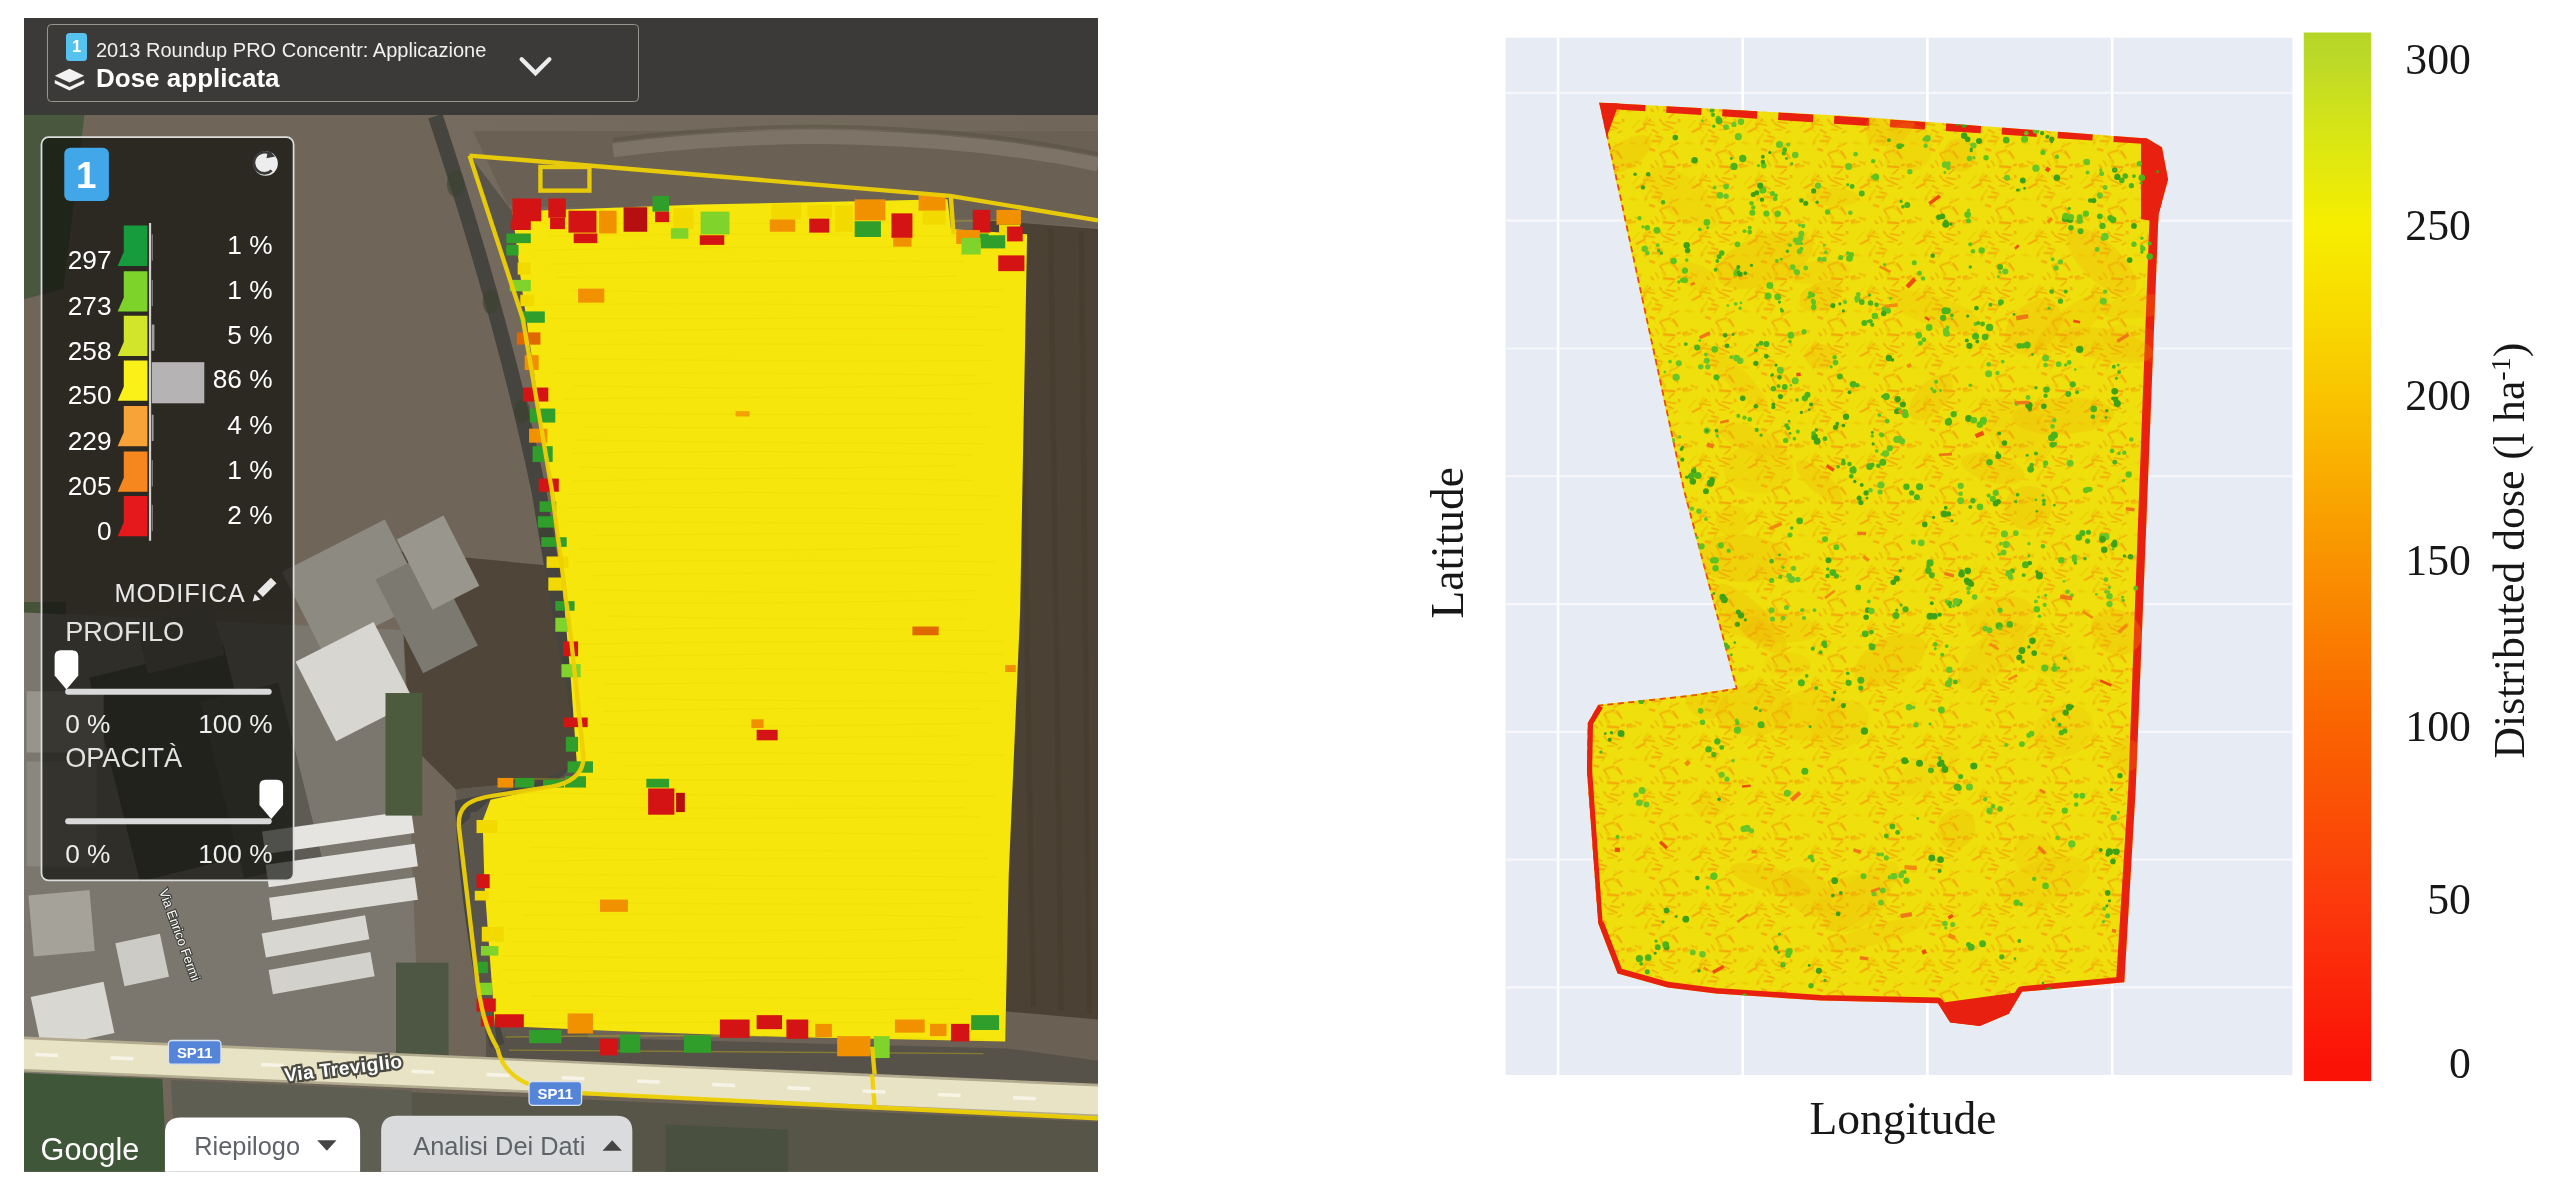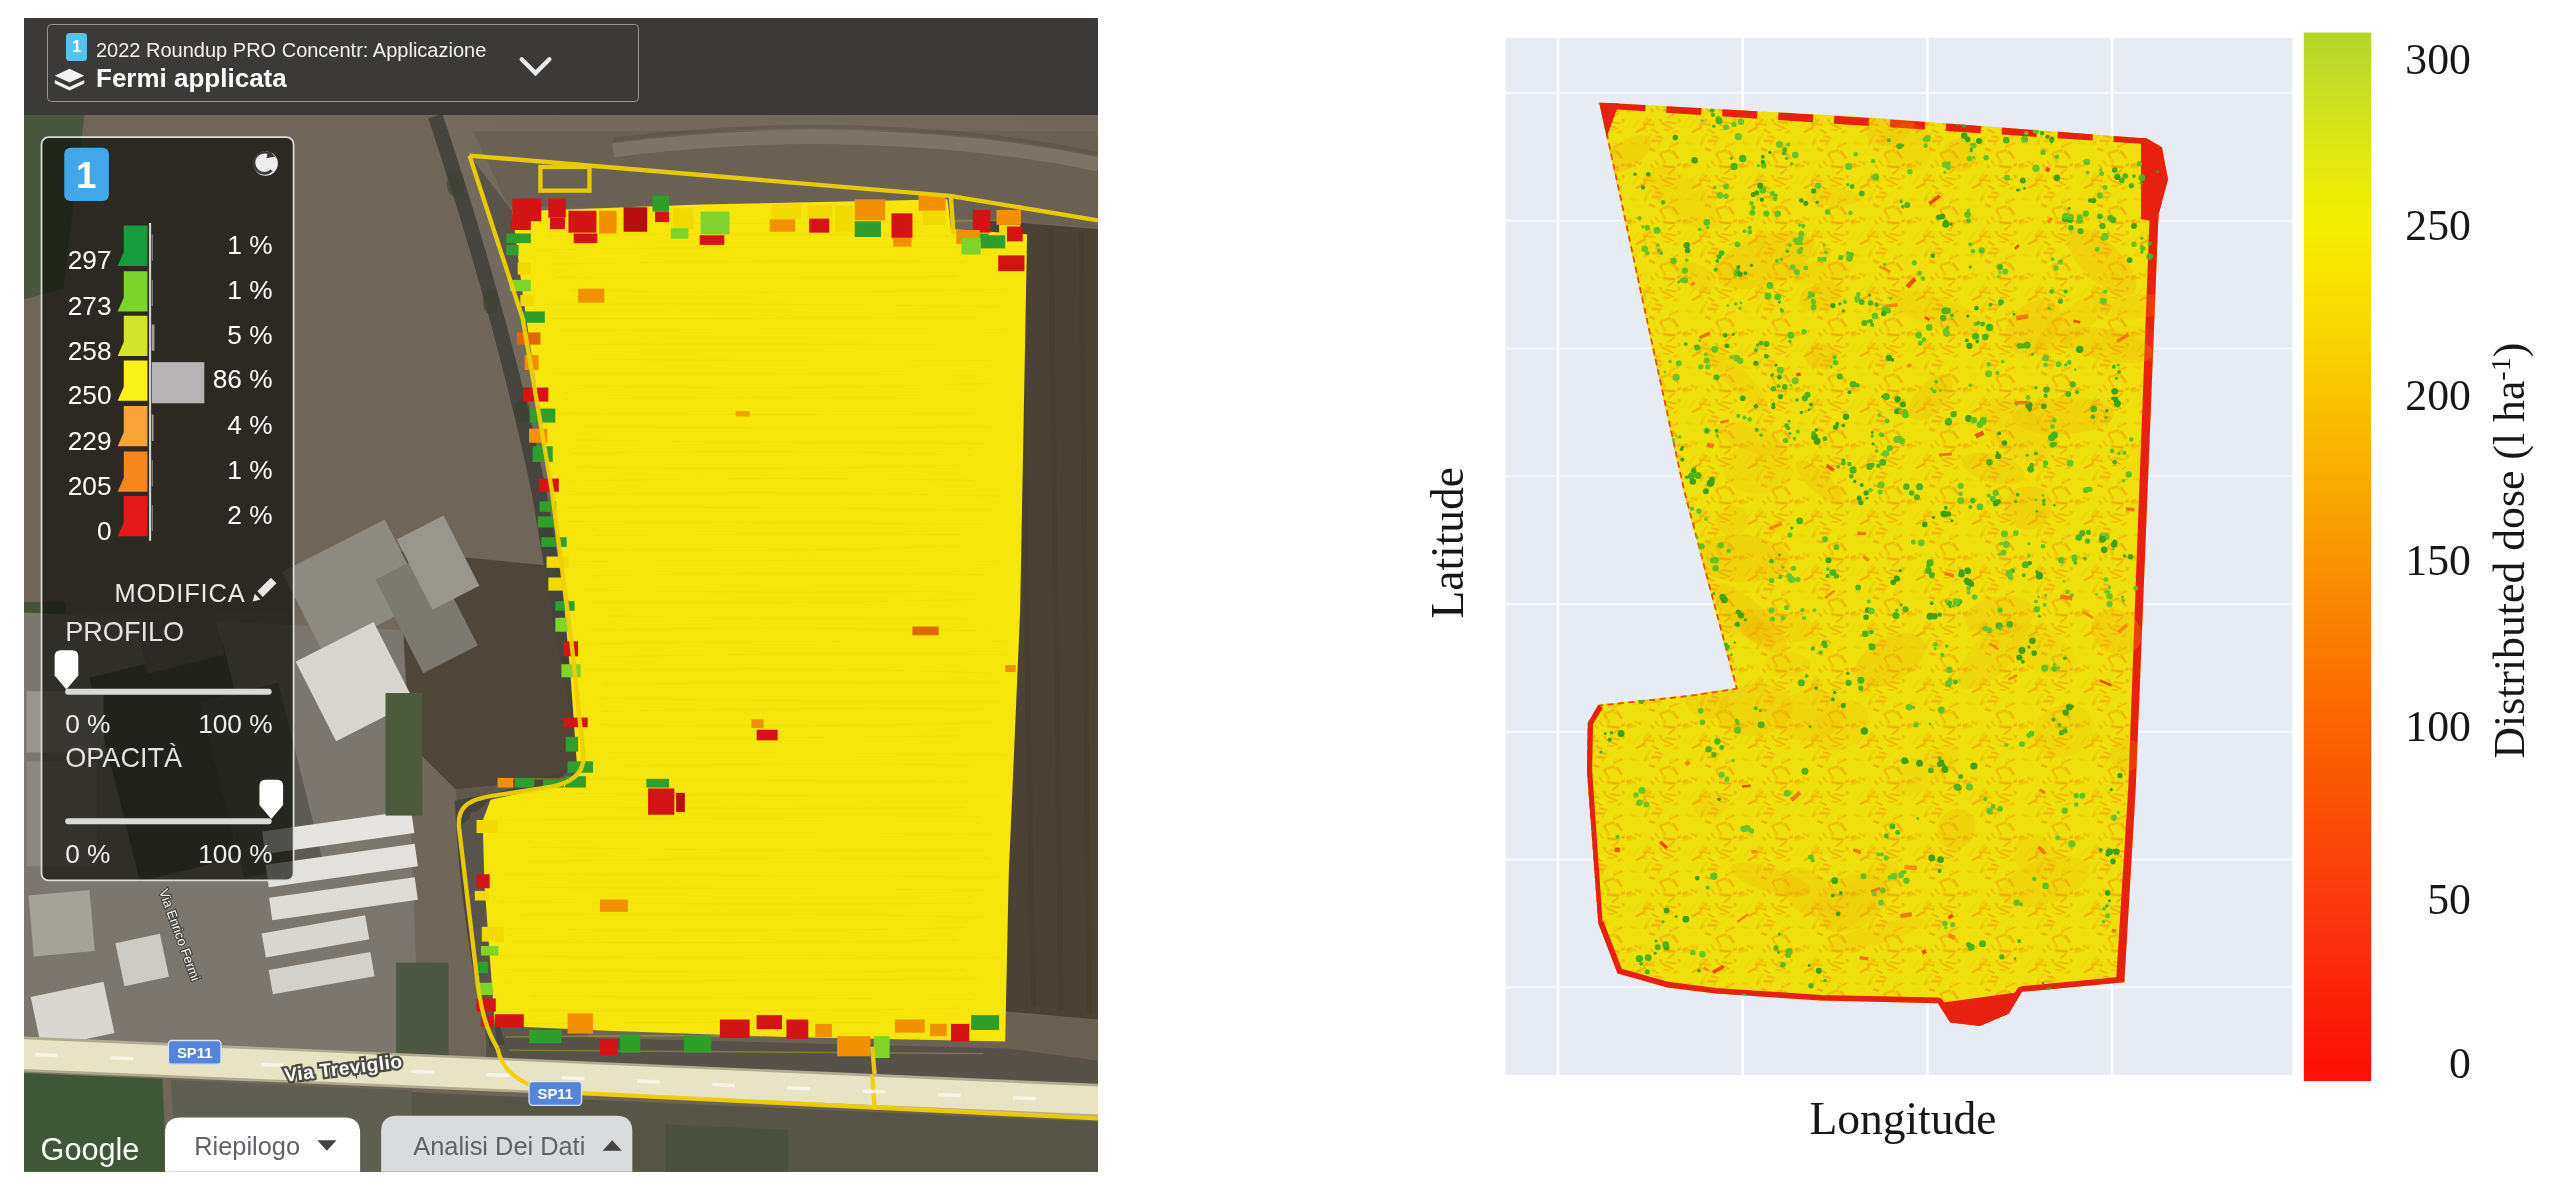--- a/index.html
+++ b/index.html
@@ -320,28 +320,28 @@
 
 <text x="200" y="1070" font-size="15" fill="#fff" stroke="#3c3c38" stroke-width="2.5" paint-order="stroke" transform="rotate(70 200 1070)" text-anchor="middle">Via Enrico Fermi</text>
 </svg>
 
 <div style="position:absolute;left:23.6px;top:18.4px;width:1074px;height:97px;background:rgba(58,57,56,0.97);"></div>
 
 <div style="position:absolute;left:47px;top:23.6px;width:592px;height:78px;border:1.8px solid #97968f;border-radius:4.4px;"></div>
 
 <div style="position:absolute;left:66px;top:33px;width:21px;height:28px;background:#56c2ef;border-radius:3.5px;color:#fff;font-size:16.6px;font-weight:bold;text-align:center;line-height:28px;">1</div>
 
-<div style="position:absolute;left:96px;top:39px;font-size:20px;color:#f0f0f0;white-space:nowrap;">2022 Roundup PRO Concentr: Applicazione</div>
+<div style="position:absolute;left:96px;top:39px;font-size:20px;color:#f0f0f0;white-space:nowrap;">2013 Roundup PRO Concentr: Applicazione</div>
 
 <svg style="position:absolute;left:51px;top:67px" width="37" height="26" viewBox="0 0 42 30">
 <path d="M21 2 L38 10 L21 18 L4 10 Z" fill="#f2f2f2"></path>
 <path d="M4 15 L21 23 L38 15 L38 19 L21 27 L4 19 Z" fill="#f2f2f2"></path>
 </svg>
 
-<div style="position:absolute;left:96px;top:63px;font-size:26px;font-weight:bold;color:#fff;">Fermi applicata</div>
+<div style="position:absolute;left:96px;top:63px;font-size:26px;font-weight:bold;color:#fff;">Dose applicata</div>
 
 <svg style="position:absolute;left:518px;top:54px" width="35" height="26" viewBox="0 0 40 30">
 <path d="M4 6 L20 22 L36 6" stroke="#ececec" stroke-width="5" fill="none" stroke-linecap="round"></path>
 </svg>
 
 <svg style="position:absolute;left:23.6px;top:18.4px" width="1074" height="1154" viewBox="27 21 1227 1318">
 
 <rect x="47" y="157" width="288" height="849" rx="8" fill="rgba(16,16,12,0.70)" stroke="#dcdcdc" stroke-width="2"></rect>
 
 <rect x="73" y="169" width="51" height="61" rx="7" fill="#41a7e8"></rect>

